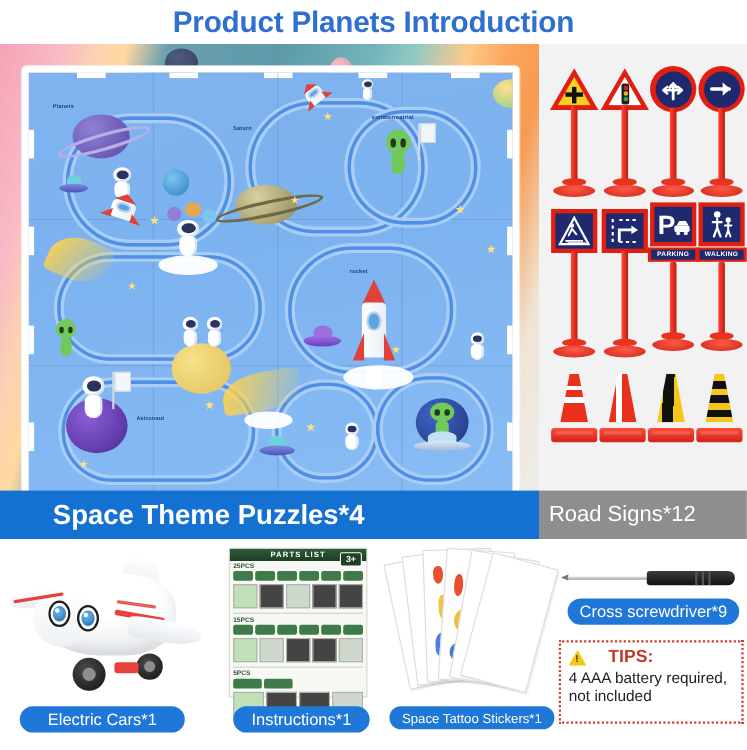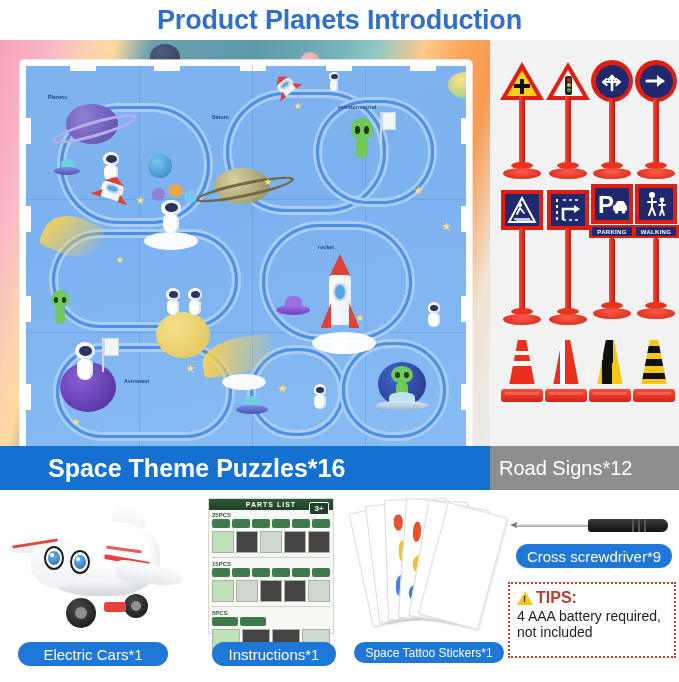--- a/index.html
+++ b/index.html
@@ -287,21 +287,21 @@
     background: linear-gradient(180deg,#3d3d3d,#111); }
   .driver .grip { position:absolute; width:2px; height:13px; background:#555; }
   .driver .tip { position:absolute; width:7px; height:6px; background:#6f767c;
     clip-path: polygon(0 50%, 100% 0, 100% 100%); }
 
   
   .tips {
     position:absolute; border:2px dotted #d23a2e; background:#fff;
     padding:5px 7px;
   }
-  .tips .head { display:flex; align-items:center; gap:3px; }
+  .tips .head { display:flex; align-items:center; gap:20px; }
   .tips .warn { width:0;height:0; border-left:8px solid transparent; border-right:8px solid transparent;
     border-bottom:14px solid #f5c518; position:relative; }
   .tips .warn::after{ content:"!"; position:absolute; left:-2px; top:3px; font-size:9px;
     font-weight:bold; color:#3a2c00; }
   .tips .tips-label { color:#c0392b; font-size:16px; font-weight:bold; }
   .tips .body { color:#222; font-size:14px; line-height:1.15; margin-top:1px; }
 </style>
 </head>
 <body>
 
@@ -646,21 +646,21 @@
       <div class="tray"></div>
     </div>
     <div class="cone" style="left:138px; top:300px; width:52px; height:62px;">
       <div class="body" style="clip-path: polygon(36% 0, 64% 0, 92% 100%, 8% 100%);
         background: linear-gradient(180deg,#f5c518 0 14%, #101010 14% 30%, #f5c518 30% 44%, #101010 44% 60%, #f5c518 60% 74%, #101010 74% 88%, #f5c518 88% 100%);"></div>
       <div class="tray"></div>
     </div>
   </div>
 
   <div class="banner-blue">
-    <div class="txt">Space Theme Puzzles*16</div>
+    <div class="txt">Space Theme Puzzles*4</div>
   </div>
   <div class="banner-gray">
     <div class="txt">Road Signs*12</div>
   </div>
 
   <div class="bottom">
 
     <div class="cell" style="left:0; top:0; width:190px; height:192px;">
       <div class="plane">
         <div class="wing-top"></div>

